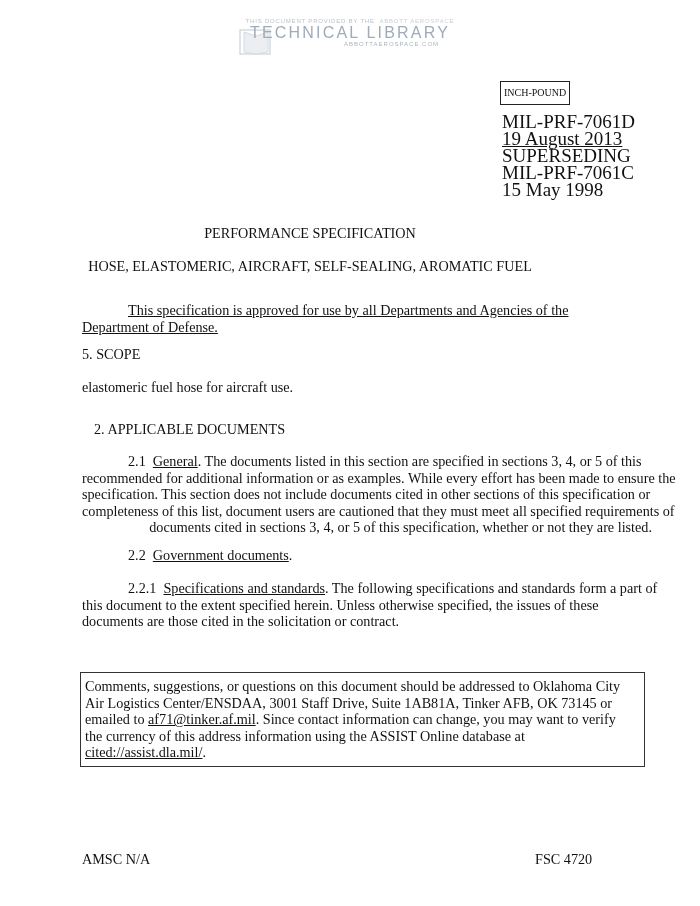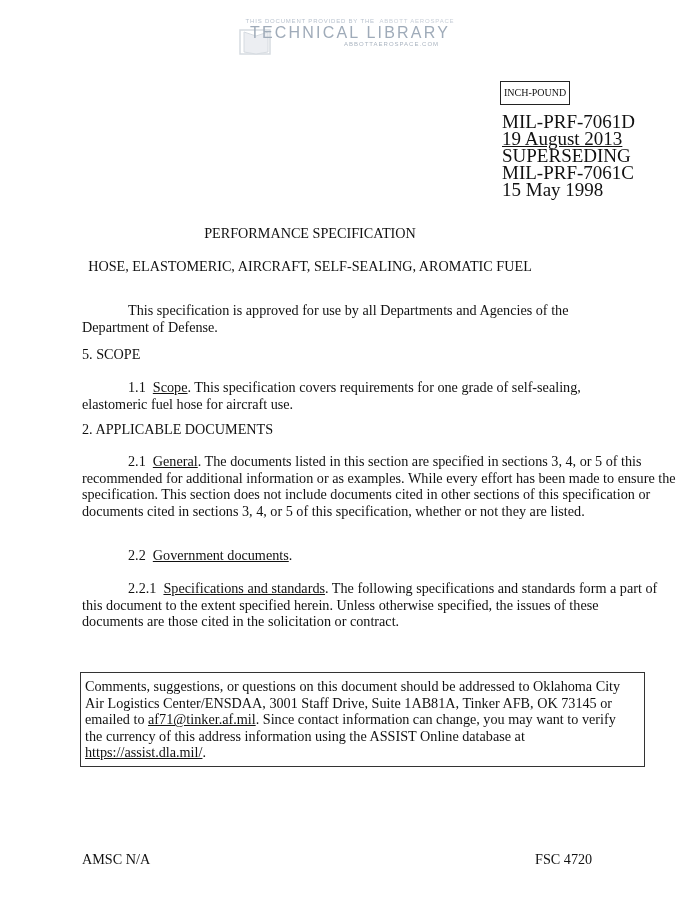--- a/index.html
+++ b/index.html
@@ -48,53 +48,53 @@
   <div>MIL-PRF-7061D</div>
   <div class="u">19 August 2013</div>
   <div>SUPERSEDING</div>
   <div>MIL-PRF-7061C</div>
   <div>15 May 1998</div>
 </div>
 
 <div class="abs center" style="top:225px;">PERFORMANCE SPECIFICATION</div>
 <div class="abs center" style="top:258px;">HOSE, ELASTOMERIC, AIRCRAFT, SELF-SEALING, AROMATIC FUEL</div>
 
-<div class="abs p" style="top:302px;">
+<div class="abs p" style="top:302px;text-decoration:underline;">
   <div><span class="ind"></span><span>This specification is approved for use by all Departments and Agencies of the</span></div>
   <div>Department of Defense.</div>
 </div>
 
 <div class="abs p" style="top:346px;">5.  SCOPE</div>
 
 <div class="abs p" style="top:379px;">
-  <div><span class="ind"></span><span>1.1</span>&nbsp; <span class="u">Scope</span><span>.  This specification covers requirements for one grade of self-sealing,</span></div>
   <div>elastomeric fuel hose for aircraft use.</div>
 </div>
 
-<div class="abs p" style="top:421px;">2.  APPLICABLE DOCUMENTS</div>
+<div class="abs p" style="top:421px;margin-left:12px;">2.  APPLICABLE DOCUMENTS</div>
 
 <div class="abs p" style="top:453px; width:570px;">
   <div><span class="ind"></span><span>2.1</span>&nbsp; <span class="u">General</span><span>.  The documents listed in this section are specified in sections 3, 4, or 5 of this</span></div>
   <div style="white-space:nowrap;">recommended for additional information or as examples.  While every effort has been made to ensure the</div>
   <div style="white-space:nowrap;">specification.  This section does not include documents cited in other sections of this specification or</div>
-  <div style="white-space:nowrap;">documents cited in sections 3, 4, or 5 of this specification, whether or not they are listed.</div>
+  <div style="white-space:nowrap;">completeness of this list, document users are cautioned that they must meet all specified requirements of</div>
+  <div style="white-space:nowrap;text-align:right;">documents cited in sections 3, 4, or 5 of this specification, whether or not they are listed.</div>
 </div>
 
 <div class="abs p" style="top:547px;">
   <span class="ind"></span><span>2.2</span>&nbsp; <span class="u">Government documents</span><span>.</span>
 </div>
 
 <div class="abs p" style="top:580px; width:570px;">
   <div style="white-space:nowrap;"><span class="ind"></span><span>2.2.1</span>&nbsp; <span class="u">Specifications and standards</span><span>.  The following specifications and standards form a part of</span></div>
   <div>this document to the extent specified herein.  Unless otherwise specified, the issues of these</div>
   <div>documents are those cited in the solicitation or contract.</div>
 </div>
 
 <div class="abs box">
   <div style="white-space:nowrap;">Comments, suggestions, or questions on this document should be addressed to Oklahoma City</div>
   <div style="white-space:nowrap;">Air Logistics Center/ENSDAA, 3001 Staff Drive, Suite 1AB81A, Tinker AFB, OK 73145 or</div>
   <div style="white-space:nowrap;"><span>emailed to </span><a class="u" style="color:inherit;">af71@tinker.af.mil</a><span>.  Since contact information can change, you may want to verify</span></div>
   <div style="white-space:nowrap;">the currency of this address information using the ASSIST Online database at</div>
-  <div><a class="u" style="color:inherit;">https://assist.dla.mil/</a><span>.</span></div>
+  <div><a class="u" style="color:inherit;">cited://assist.dla.mil/</a><span>.</span></div>
 </div>
 
 <div class="abs foot-l">AMSC N/A</div>
 <div class="abs foot-r">FSC 4720</div>
 
 </body></html>

